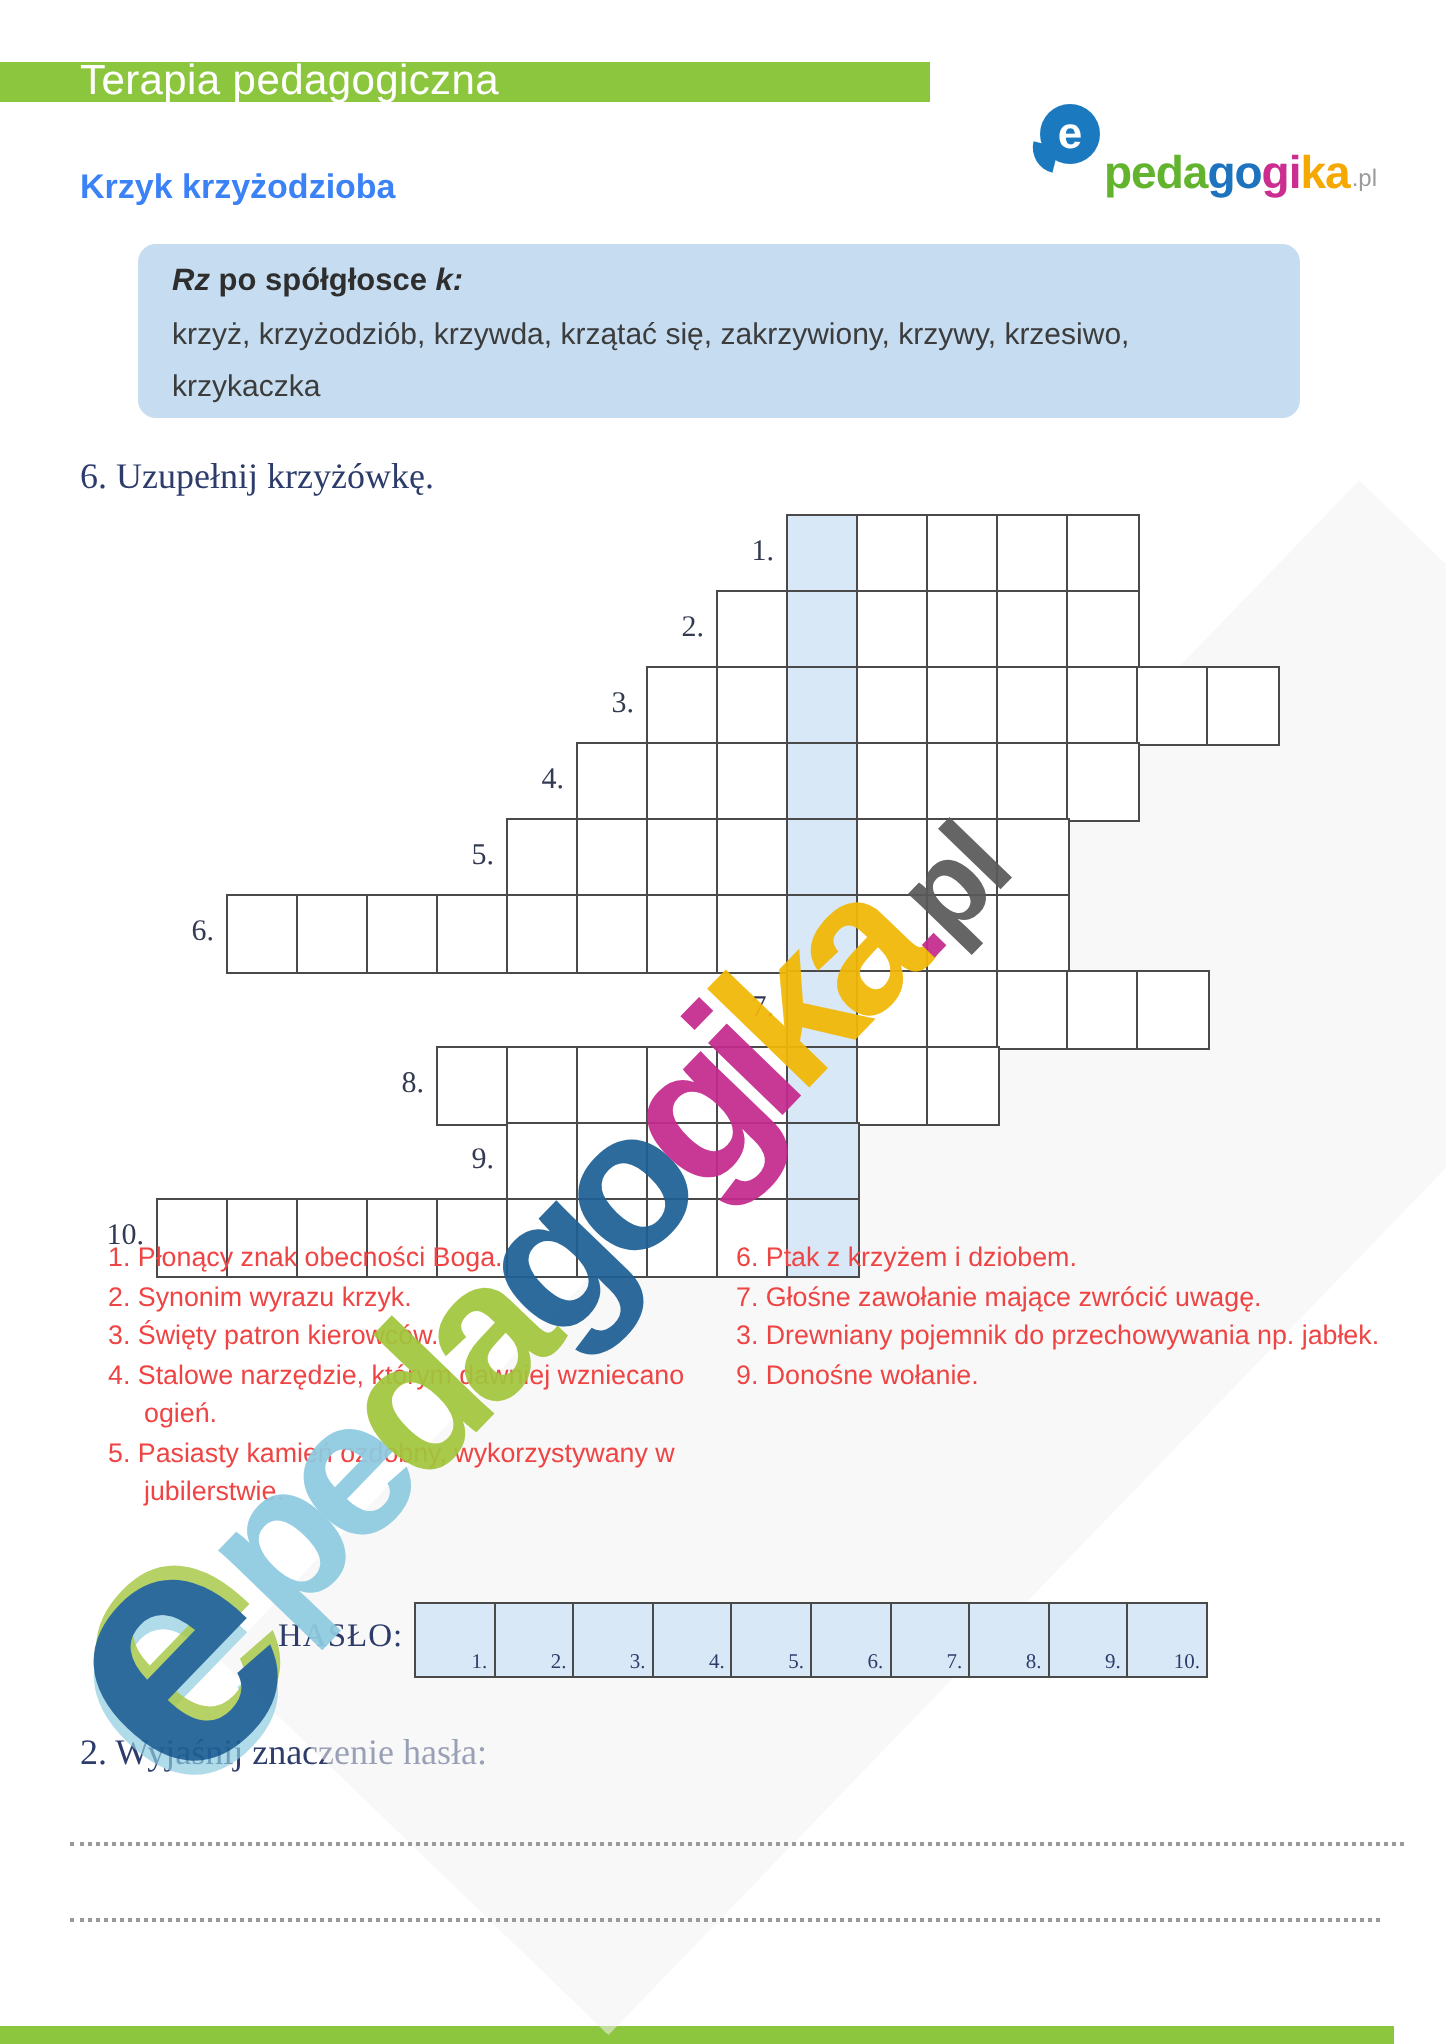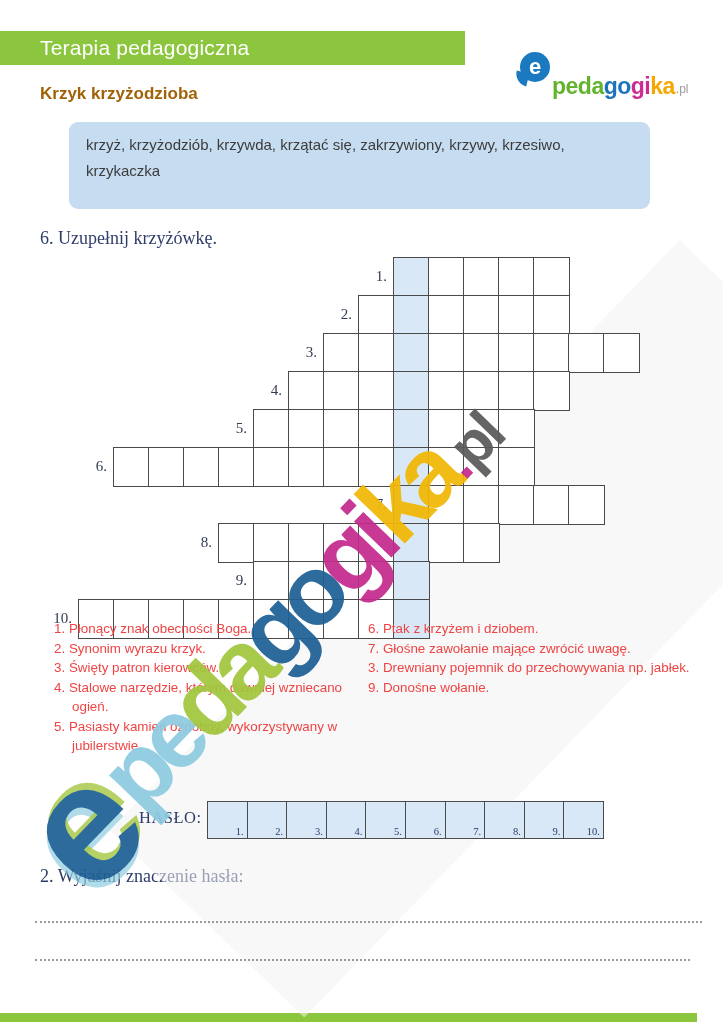--- a/index.html
+++ b/index.html
@@ -1,33 +1,33 @@
 <!DOCTYPE html>
 <html><head>
 <meta charset="utf-8">
 <style>
   html,body{margin:0;padding:0;background:#ffffff;}
   .page{position:relative;width:723px;height:1022px;background:#fff;overflow:hidden;
         font-family:"Liberation Sans",sans-serif;}
 
   
-  .header-bar{position:absolute;left:0;top:31px;width:465px;height:34px;background:#8cc63e;
+  .header-bar{position:absolute;left:0;top:31px;width:465px;height:20px;background:#8cc63e;
               display:flex;align-items:center;}
   .header-title{color:#fff;font-size:21px;margin-left:40px;letter-spacing:.2px;}
 
   .logo{position:absolute;left:520px;top:33px;display:flex;align-items:center;}
   .logo-badge{position:relative;width:30px;height:30px;border-radius:50%;background:#1b79c0;
               display:flex;align-items:center;justify-content:center;margin-right:2px;}
   .logo-badge::before{content:"";position:absolute;left:-5px;bottom:-3px;width:13px;height:13px;
               background:#1b79c0;border-radius:0 0 0 14px;transform:rotate(14deg);}
   .logo-badge span{position:relative;color:#fff;font-weight:bold;font-size:22px;line-height:1;}
   .logo-word{font-weight:bold;font-size:23px;letter-spacing:-.5px;margin-top:40px;}
   .logo-suffix{color:#9b9b9b;font-size:12px;align-self:flex-end;margin:0 0 4px 1px;}
 
-  .subtitle{position:absolute;left:40px;top:84px;color:#a16207;font-weight:bold;font-size:17px;}
+  .subtitle{position:absolute;left:40px;top:84px;color:#3b82f6;font-weight:bold;font-size:17px;}
 
   
   .info-box{position:absolute;left:69px;top:122px;width:581px;height:87px;background:#c6dcf0;
             border-radius:9px;box-sizing:border-box;padding:10px 17px;color:#2e2e2e;}
   .info-lead{font-size:15.5px;font-weight:bold;margin-bottom:5px;}
   .info-lead .it{font-style:italic;}
   .info-line{font-size:15px;color:#3c3c3c;line-height:26px;}
 
   .task-heading{position:absolute;font-family:"Liberation Serif",serif;color:#2d3c6b;font-size:18px;}
   #task1{left:40px;top:228px;}
@@ -86,20 +86,23 @@
     <div class="logo-badge">
       <span>e</span>
     </div>
     <div class="logo-word" id="logo-word"><span style="color: rgb(98, 179, 46);">peda</span><span style="color: rgb(30, 115, 190);">go</span><span style="color: rgb(204, 45, 144);">gi</span><span style="color: rgb(245, 168, 0);">ka</span></div>
     <div class="logo-suffix">.pl</div>
   </div>
 
   <div class="subtitle">Krzyk krzyżodzioba</div>
 
   <div class="info-box">
+    <div class="info-lead">
+      <span class="it">Rz</span><span> po spółgłosce </span><span class="it">k:</span>
+    </div>
     <div class="info-line">krzyż, krzyżodziób, krzywda, krzątać się, zakrzywiony, krzywy, krzesiwo, krzykaczka</div>
   </div>
 
   <div class="task-heading" id="task1">6. Uzupełnij krzyżówkę.</div>
 
   <div class="band"></div>
 
   <div id="crossword">
       <div class="cw-label" style="left: 355px; top: 268px;">1.</div>
       <div class="cw-cell hl" style="left: 393px; top: 257px;"></div>

